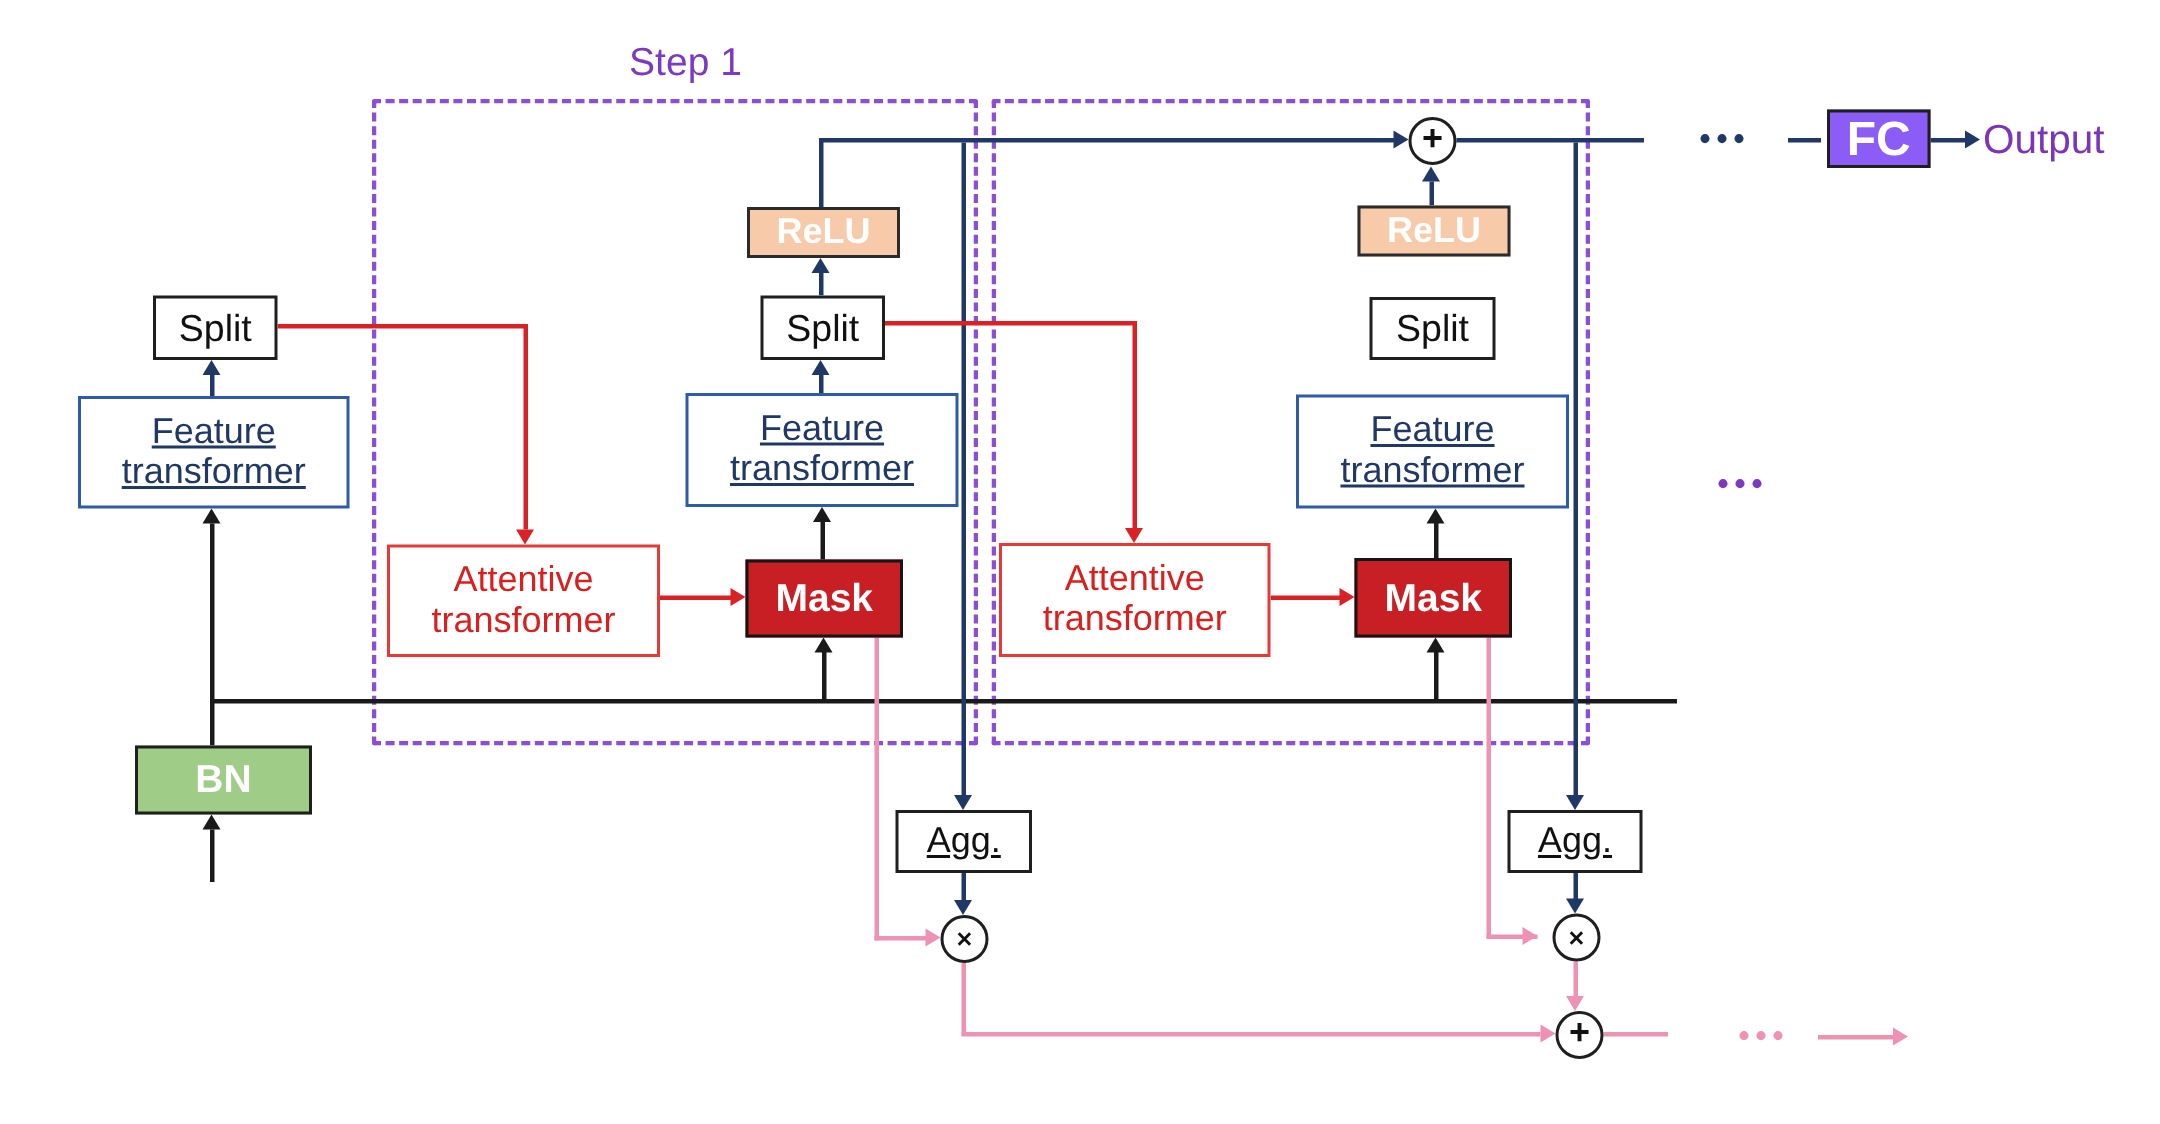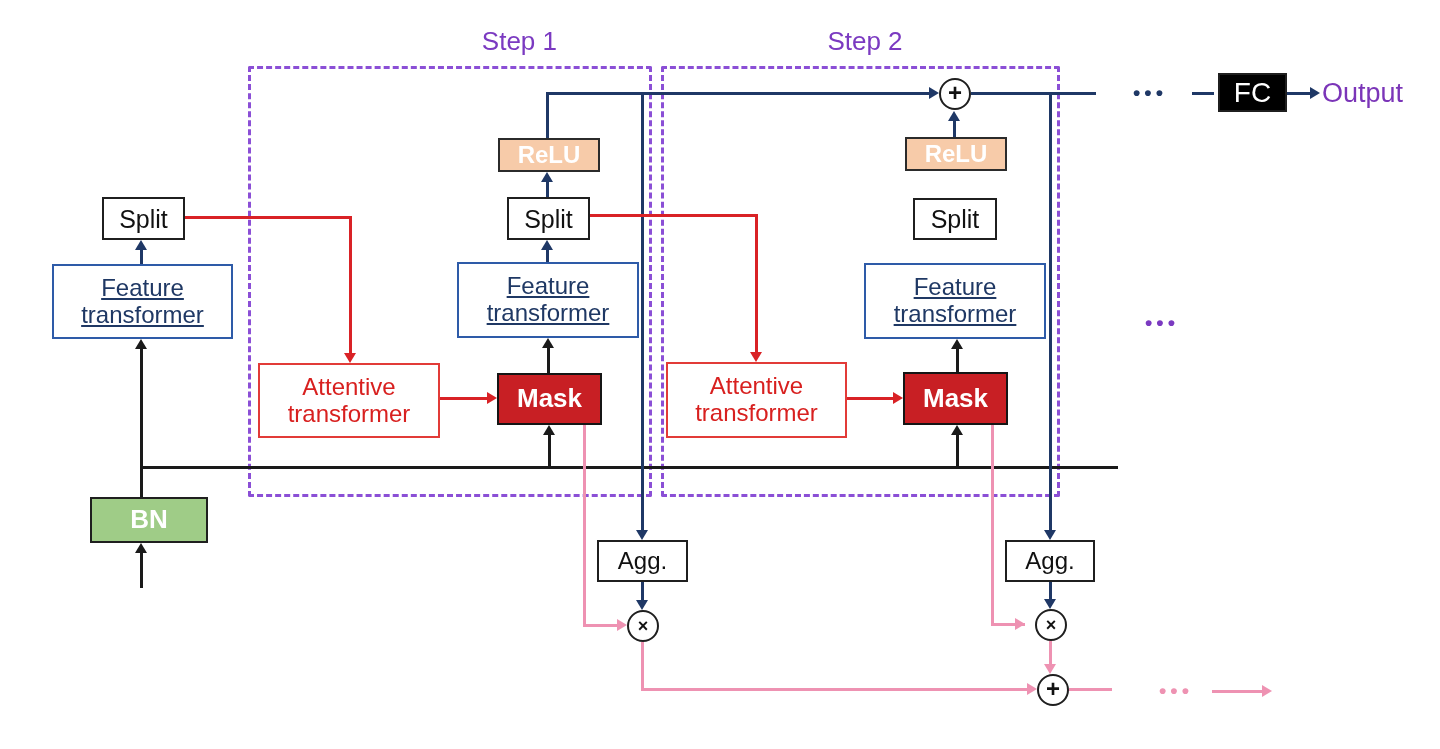--- a/index.html
+++ b/index.html
@@ -14,23 +14,23 @@
   .box{
     position:absolute;box-sizing:border-box;background:#fff;border:2.4px solid #1f1f1f;
     display:flex;align-items:center;justify-content:center;text-align:center;
     color:#111;line-height:1.12;
   }
   .box.ftbox{border-color:#2E5BA8;color:#1F3864;font-size:24px;font-weight:500;text-decoration:underline;}
   .box.atbox{border-color:#E23B38;color:#D8201F;font-size:24px;font-weight:500;}
   .box.maskbox{background:#C81F24;color:#ffffff;font-weight:700;font-size:26px;border-color:#151515;}
   .box.relubox{background:#F7CBA9;color:#ffffff;font-weight:700;font-size:24px;border-color:#2b2b2b;}
   .box.bnbox{background:#9FCC87;color:#ffffff;font-weight:700;font-size:26px;border-color:#1f1f1f;}
-  .box.fcbox{background:#000000;color:#ffffff;font-weight:400;font-size:28px;border-color:#1f1f1f;}
+  .box.fcbox{background:#8b5cf6;color:#ffffff;font-weight:700;font-size:32px;border-color:#1f1f1f;}
   .box.plain{font-size:25px;font-weight:500;}
-  .box.aggbox{font-size:24px;font-weight:500;}
+  .box.aggbox{font-size:24px;font-weight:500;text-decoration:underline;}
   
   .circ{
     position:absolute;width:32px;height:32px;border-radius:50%;background:#fff;
     border:2.4px solid #1f1f1f;box-sizing:border-box;display:flex;align-items:center;justify-content:center;
     color:#111;font-weight:600;
   }
   .circ.plus{font-size:24px;line-height:1;padding-bottom:2px;}
   .circ.times{font-size:18px;line-height:1;}
   
   .ln{position:absolute;background:var(--c,#000);}
@@ -53,22 +53,21 @@
   .output-label{color:#7B35B8;font-size:27px;font-weight:500;text-align:left;}
   .fa-label{color:#E87FA8;font-size:24px;font-weight:500;line-height:1.25;}
 </style>
 </head>
 <body>
 
 <div class="stage">
 
   <div class="stepbox" style="left:248px;top:66px;width:404px;height:431px;"></div>
   <div class="stepbox" style="left:661px;top:66px;width:399px;height:431px;"></div>
-  <div class="steplabel" style="left:357px;top:26px;width:200px;text-align:right;">Step 1</div>
-  <div class="steplabel" style="left:765px;top:26px;width:200px;">Step 2</div>
+  <div class="steplabel" style="left:357px;top:26px;width:200px;">Step 1</div>
 
   <div class="ln bk" style="left:140px;top:553px;width:3px;height:35px;"></div>
   <div class="ah up bk" style="left:135px;top:543px;"></div>
 
   <div class="ln bk" style="left:140px;top:349px;width:3px;height:148px;"></div>
   <div class="ah up bk" style="left:135px;top:339px;"></div>
 
   <div class="ln bk" style="left:140px;top:466px;width:978px;height:3px;"></div>
 
   <div class="ln bk" style="left:548px;top:434px;width:3px;height:32px;"></div>

